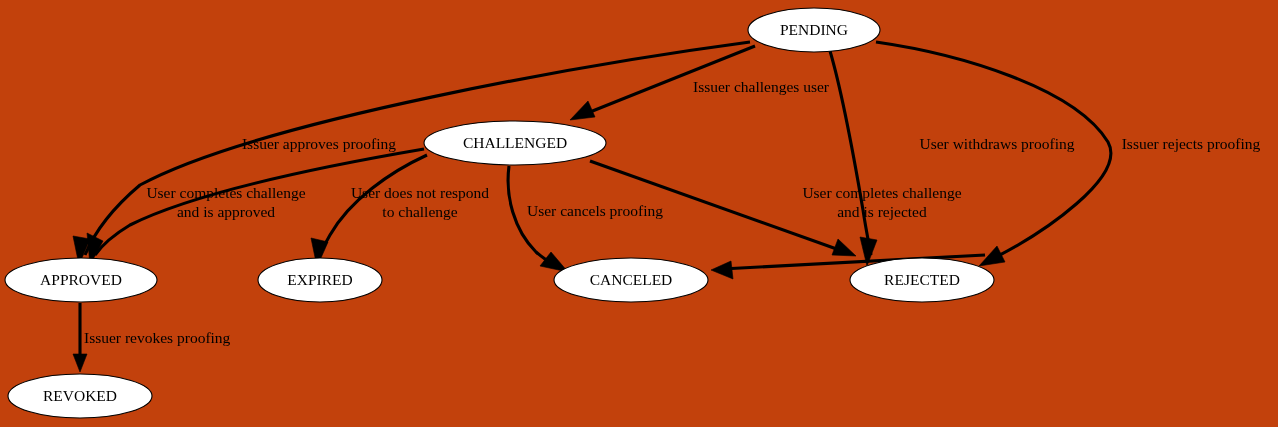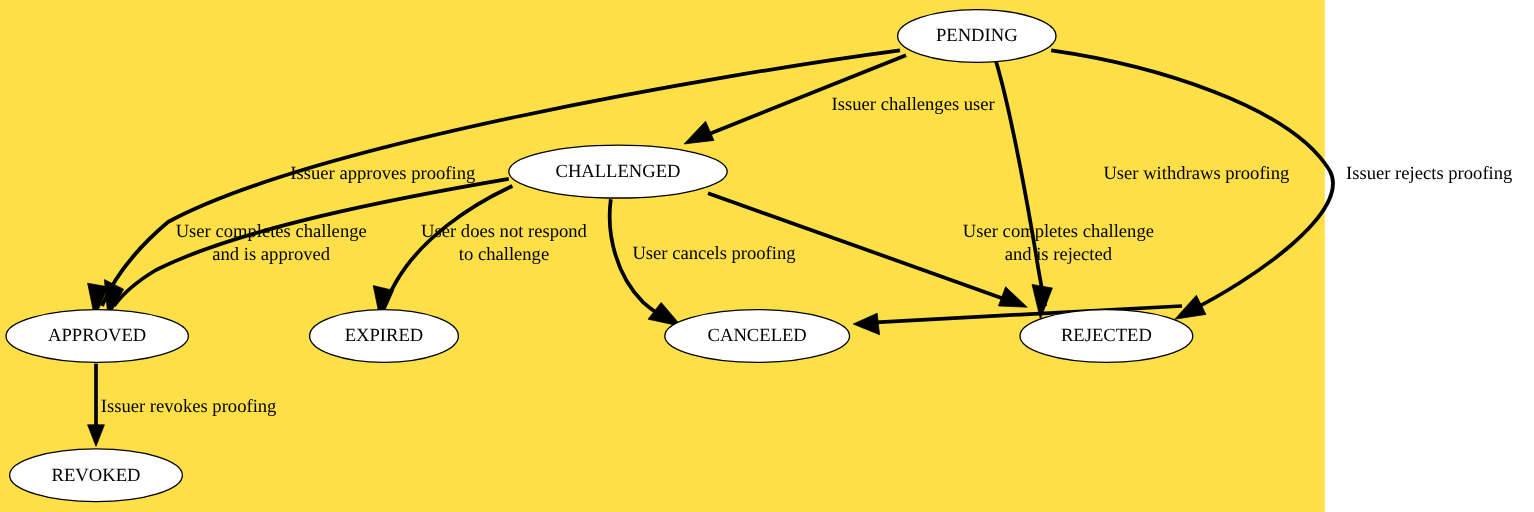--- a/index.html
+++ b/index.html
@@ -9,23 +9,23 @@
     background: #ffffff;
   }
   body {
     width: 1278px;
     height: 427px;
     font-family: "Liberation Serif", "DejaVu Serif", serif;
     overflow: hidden;
   }
   #graph-root {
     position: relative;
-    width: 1104px;
+    width: 1278px;
     height: 427px;
-    background: #fde047;
+    background: #c2410c;
   }
   svg#state-graph {
     display: block;
     width: 1278px;
     height: 427px;
   }
   .node-ellipse {
     fill: #ffffff;
     stroke: #000000;
     stroke-width: 1.1;

